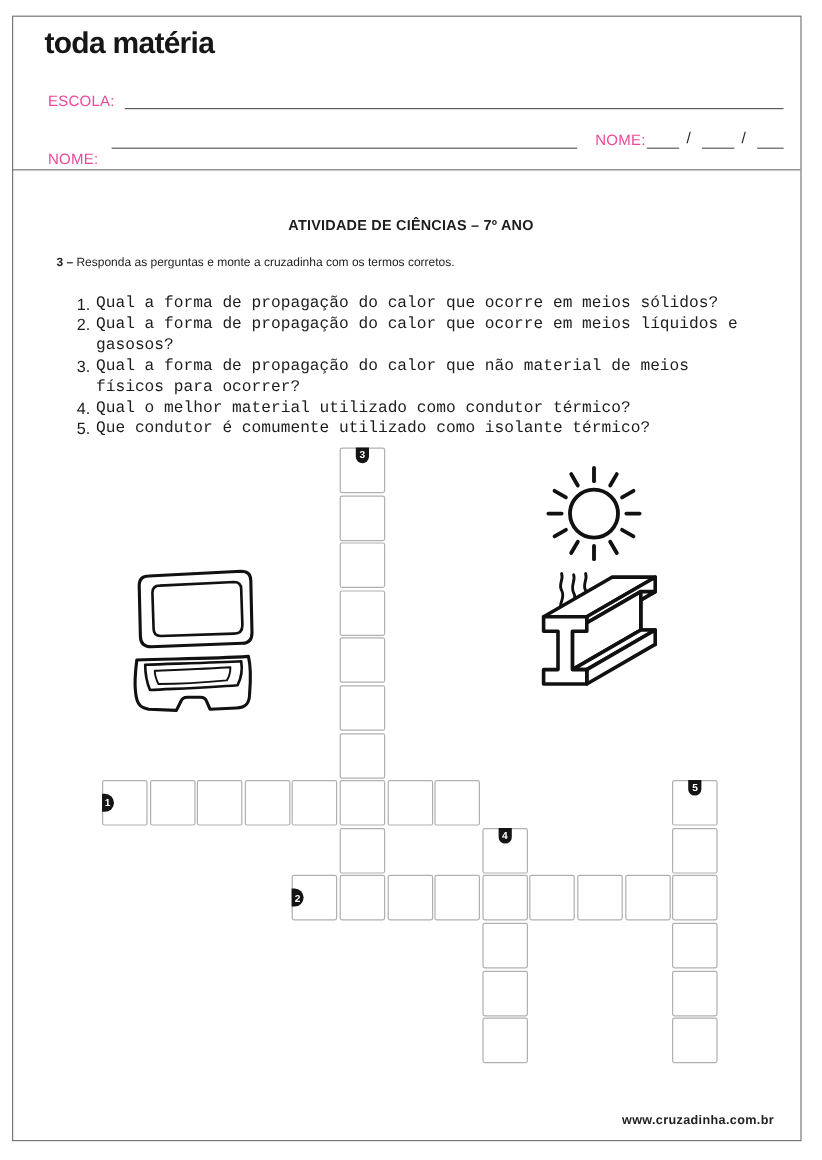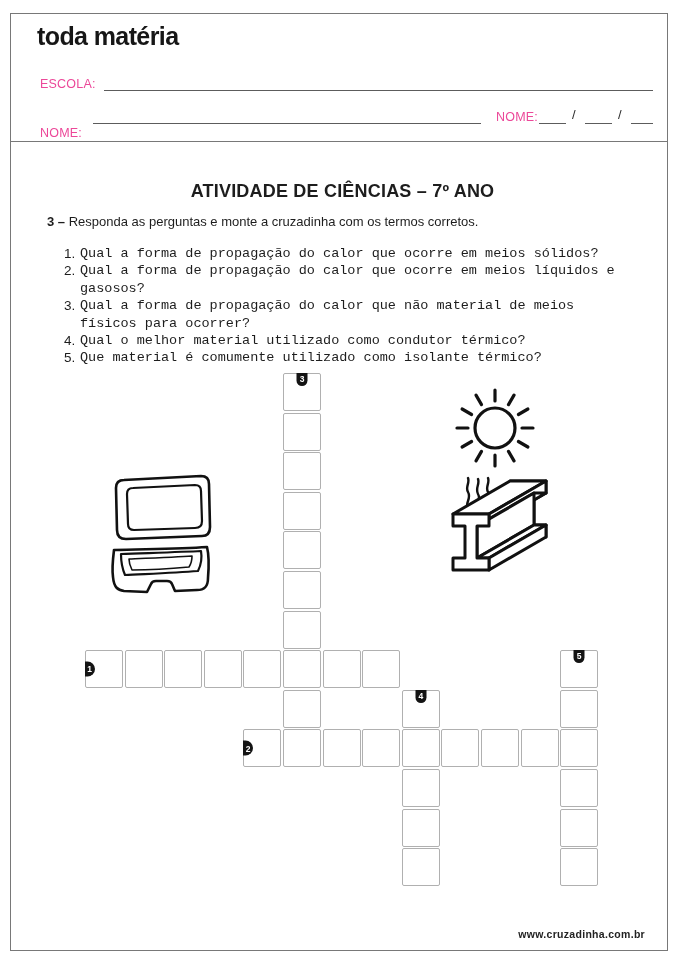--- a/index.html
+++ b/index.html
@@ -10,22 +10,22 @@
   .abs{position:absolute;}
   
   .frame{left:10px;top:13px;width:656px;height:936px;border:1.5px solid #787878;background:#fff;}
   .divider{left:10px;top:141px;width:657px;border-top:1.5px solid #787878;}
   
   .logo{left:37px;top:22px;font-size:25px;font-weight:700;letter-spacing:-0.6px;color:#161616;}
   .field-label{font-size:12.5px;color:#ec4899;letter-spacing:0.2px;}
   .hline{border-top:1.4px solid #5c5c5c;height:0;}
   .slash{font-size:13px;color:#2a2a2a;}
   
-  .title{left:0;top:181px;width:685px;text-align:center;font-size:18px;font-weight:700;letter-spacing:0.2px;margin:0;}
-  .instruction{left:47px;top:214px;width:600px;font-size:13px;margin:0;}
+  .title{left:0;top:181px;width:685px;text-align:center;font-size:12px;font-weight:700;letter-spacing:0.2px;margin:0;}
+  .instruction{left:47px;top:214px;width:600px;font-size:10px;margin:0;}
   .instruction .num{font-weight:700;}
   .questions{left:64px;top:245px;width:560px;margin:0;padding:0;list-style:none;font-size:13.5px;}
   .questions li{display:flex;line-height:17.4px;}
   .questions .qnum{flex:0 0 16px;}
   .questions .qtext{flex:1;font-family:Liberation Mono, monospace;}
   
   #crossword{left:0;top:0;width:685px;height:967px;}
   .cw-cell{
     position:absolute;width:38px;height:38px;box-sizing:border-box;
     background:#fff;border:1.3px solid #b0b0b0;border-radius:2px;
@@ -78,21 +78,21 @@
   <li>
       <span class="qnum">3.</span>
       <span class="qtext">Qual a forma de propagação do calor que não material de meios físicos para ocorrer?</span>
     </li>
   <li>
       <span class="qnum">4.</span>
       <span class="qtext">Qual o melhor material utilizado como condutor térmico?</span>
     </li>
   <li>
       <span class="qnum">5.</span>
-      <span class="qtext">Que material é comumente utilizado como isolante térmico?</span>
+      <span class="qtext">Que condutor é comumente utilizado como isolante térmico?</span>
     </li>
 </ol>
 
 <div id="crossword" class="abs">
     <div class="cw-cell" id="cw-0-7" style="left: 85px; top: 650.2px; width: 38px; height: 38px;">
       <span class="cw-badge h">1</span>
     </div>
     <div class="cw-cell" id="cw-1-7" style="left: 124.6px; top: 650.2px; width: 38px; height: 38px;"></div>
     <div class="cw-cell" id="cw-2-7" style="left: 164.2px; top: 650.2px; width: 38px; height: 38px;"></div>
     <div class="cw-cell" id="cw-3-7" style="left: 203.8px; top: 650.2px; width: 38px; height: 38px;"></div>

